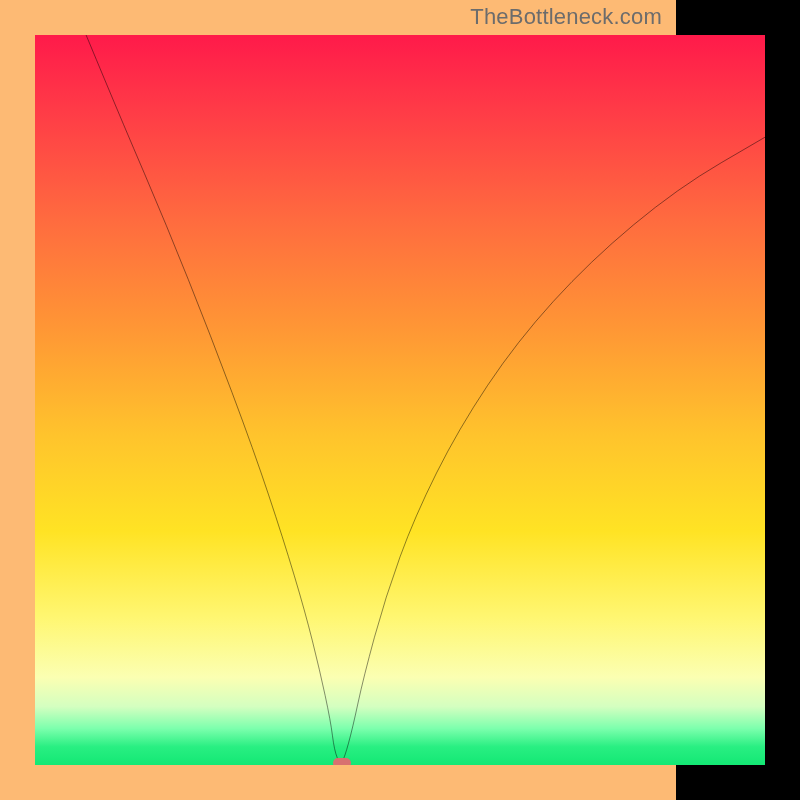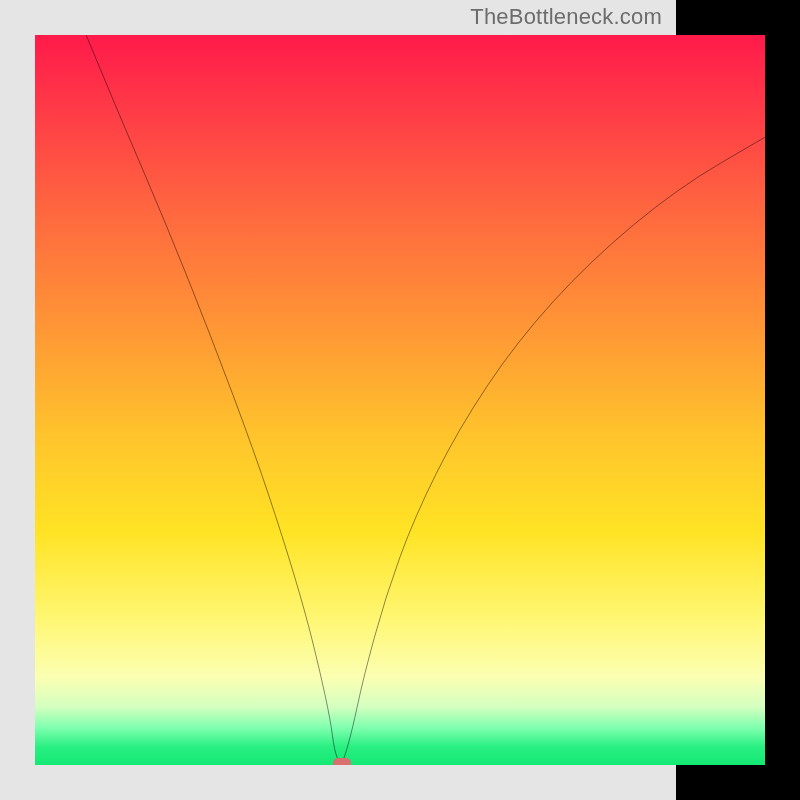--- a/index.html
+++ b/index.html
@@ -7,21 +7,21 @@
     padding: 0;
     width: 800px;
     height: 800px;
     background: #000;
     font-family: Arial, Helvetica, sans-serif;
   }
   .frame {
     position: relative;
     width: 676px;
     height: 800px;
-    background: #e5e5e5;
+    background: #fdba74;
   }
   .watermark {
     position: absolute;
     top: 4px;
     right: 14px;
     color: #6c6c6c;
     font-size: 22px;
     font-weight: 500;
     letter-spacing: 0.2px;
     z-index: 10;

